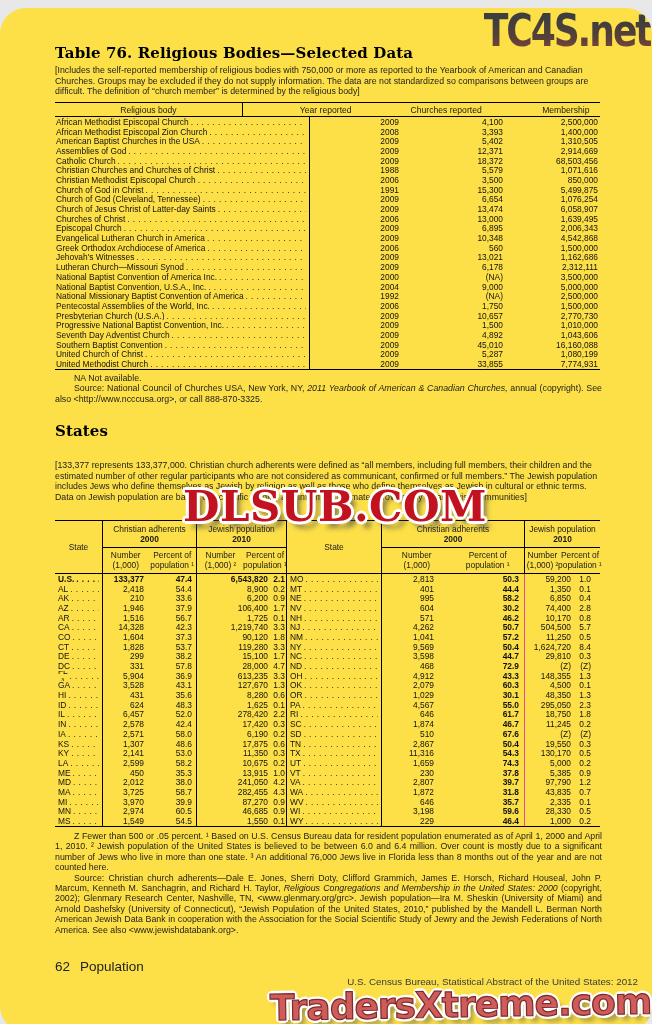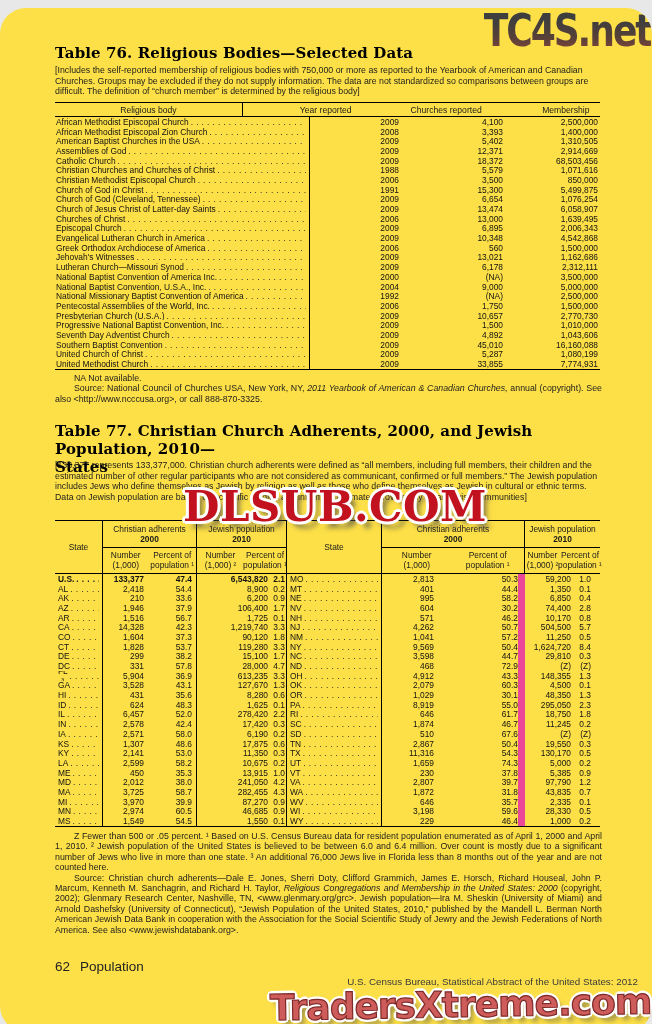--- a/index.html
+++ b/index.html
@@ -69,21 +69,21 @@
 
   .t77-body { display:flex; }
   .t77-rows-l { width:232px; }
   .t77-rows-r { width:313px; }
   .t77-row { display:flex; height:9.7px; align-items:center; font-size:8.4px; }
   .t77-row.bold { font-weight:bold; }
   .cstate { display:flex; align-items:center; height:100%; border-right:1px solid #000;
             overflow:hidden; padding-left:3px; }
   .l-state{width:48px;text-align:center;} .l-n1{width:46px;padding-right:5px;} .l-p1{width:48px;padding-right:4px;border-right:1px solid #000;height:100%;display:flex;align-items:center;justify-content:flex-end;}
   .l-n2{width:74px;padding-right:3px;} .l-p2{width:16px;padding-right:1px;border-right:1px solid #000;height:100%;display:flex;align-items:center;justify-content:flex-end;}
-  .r-state{width:95px;} .r-n1{width:58px;padding-right:6px;} .r-p1{width:85px;border-right:7px solid #ec4899;height:100%;display:flex;align-items:center;justify-content:flex-end;}
+  .r-state{width:95px;} .r-n1{width:58px;padding-right:6px;} .r-p1{width:85px;padding-right:5px;border-right:1px solid #ec4899;height:100%;display:flex;align-items:center;justify-content:flex-end;font-weight:bold;}
   .r-n2{width:47px;padding-right:1px;text-align:right;} .r-p2{width:28px;padding-right:9px;}
 
   
   #footer-left { position:absolute; left:55px; top:951px; font-size:13.5px; color:#222; }
   #footer-left .pgnum { margin-right:10px; }
   #footer-right { position:absolute; right:14px; top:968px; font-size:9.8px; color:#3a3a3a; }
 
   
   .wm { position:absolute; white-space:nowrap; pointer-events:none; }
   #wm-top { top:-3px; right:1px; z-index:30; font-family:"DejaVu Sans", sans-serif;
@@ -361,21 +361,20 @@
       </div>
       </div>
   </div>
 
   <div id="t76-foot" class="foot">
     <div class="indent">NA Not available.</div>
     <div class="indent"><span>Source: National Council of Churches USA, New York, NY, </span><i>2011 Yearbook of American &amp; Canadian Churches,</i><span> annual (copyright). See also &lt;http://www.ncccusa.org&gt;, or call 888-870-3325.</span></div>
   </div>
 
   <div id="t77-title" class="tbl-title">
-    <div>Table 77. Christian Church Adherents, 2000, and Jewish Population, 2010—</div>
     <div>States</div>
   </div>
   <div id="t77-note" class="note">[133,377 represents 133,377,000. Christian church adherents were defined as “all members, including full members, their children and the estimated number of other regular participants who are not considered as communicant, confirmed or full members.” The Jewish population includes Jews who define themselves as Jewish by religion as well as those who define themselves as Jewish in cultural or ethnic terms. Data on Jewish population are based on scientific studies and informant estimates provided by local Jewish communities]</div>
 
   <div id="t77-table">
     <div class="t77-head">
 
       <div class="hh">
         <div class="hstate w-state-l">State</div>
         <div class="hgroup w-g1-l bR">
@@ -843,21 +842,21 @@
           <div class="r-n1 num">1,029</div>
           <div class="r-p1 num">30.1</div>
           <div class="r-n2 num">48,350</div>
           <div class="r-p2 num">1.3</div>
         </div>
           <div class="t77-row">
           <div class="cstate r-state">
             <span>PA</span>
             <span class="leader"></span>
           </div>
-          <div class="r-n1 num">8,919</div>
+          <div class="r-n1 num">4,567</div>
           <div class="r-p1 num">55.0</div>
           <div class="r-n2 num">295,050</div>
           <div class="r-p2 num">2.3</div>
         </div>
           <div class="t77-row">
           <div class="cstate r-state">
             <span>RI</span>
             <span class="leader"></span>
           </div>
           <div class="r-n1 num">646</div>

